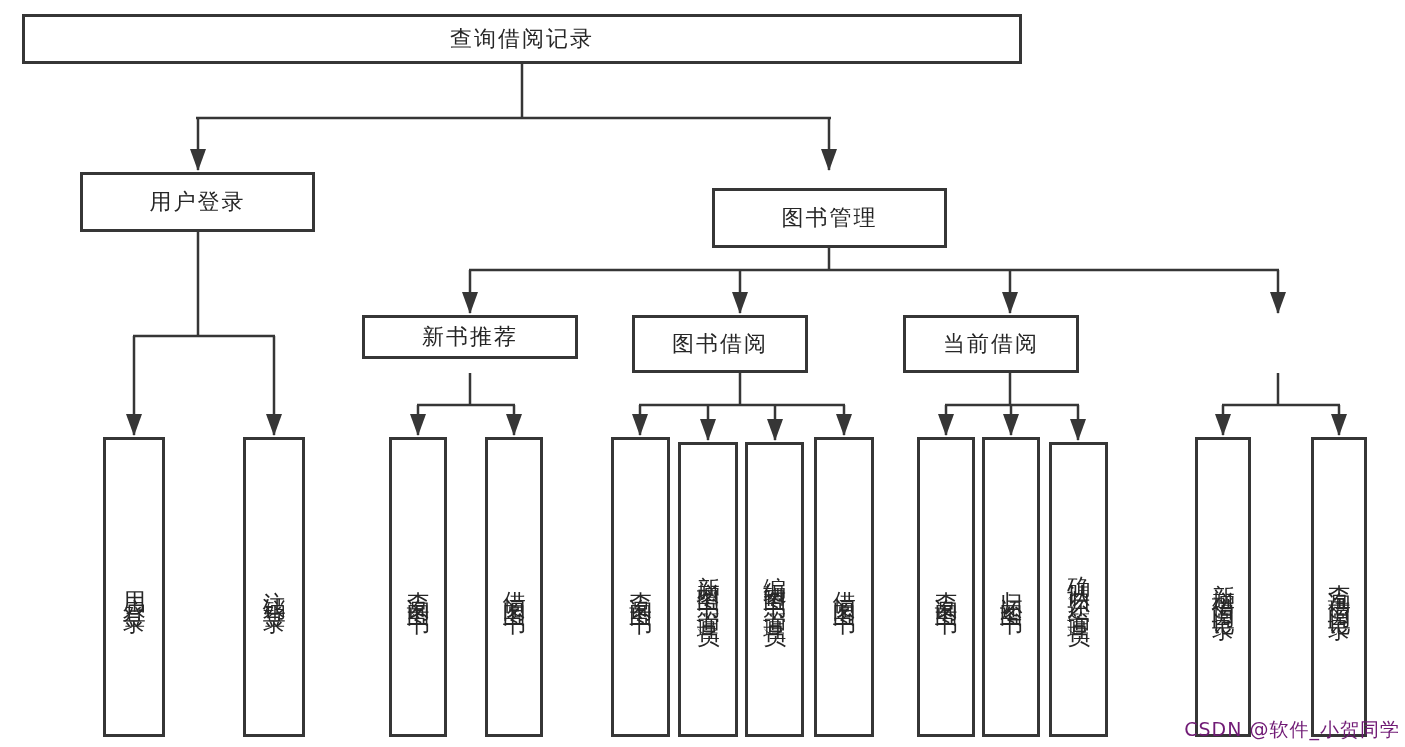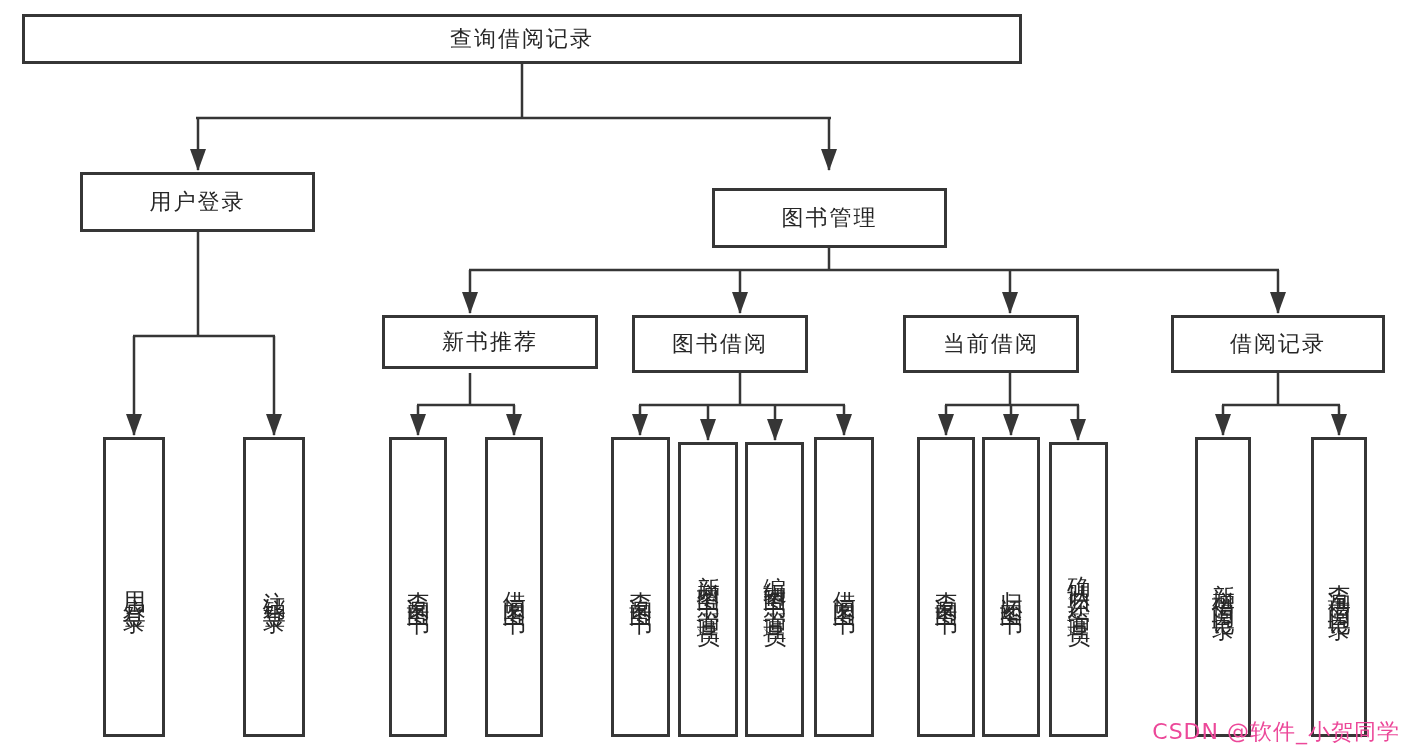--- a/index.html
+++ b/index.html
@@ -15,21 +15,21 @@
     display:flex; align-items:center; justify-content:center;
     color:#262626; font-size:22px; letter-spacing:2px;
     z-index:2; white-space:nowrap;
   }
   .vbox span {
     writing-mode:vertical-rl;
     font-size:23px; letter-spacing:7px; line-height:1.1;
   }
   .watermark {
     position:absolute; right:5px; top:717px; z-index:5;
-    font-size:22px; color:#ec4899; letter-spacing:1px;
+    font-size:19px; color:#701a75; letter-spacing:1px;
   }
 </style>
 </head>
 <body>
 
 <div class="canvas">
 
   <svg class="connectors" viewBox="0 0 1405 747" xmlns="http://www.w3.org/2000/svg">
     <defs>
       <marker id="arr" viewBox="0 0 22 16" markerWidth="22" markerHeight="16" refX="21" refY="8" orient="auto" markerUnits="userSpaceOnUse">
@@ -84,31 +84,28 @@
     <span>查询借阅记录</span>
   </div>
 
   <div class="box" style="left:80px;top:172px;width:235px;height:60px;">
     <span>用户登录</span>
   </div>
   <div class="box" style="left:712px;top:172px;width:235px;height:60px;margin-top:16px;">
     <span>图书管理</span>
   </div>
 
-  <div class="box" style="left:382px;top:315px;width:216px;height:54px;">
+  <div class="box" style="left:362px;top:315px;width:216px;height:44px;">
     <span>新书推荐</span>
   </div>
   <div class="box" style="left:632px;top:315px;width:176px;height:58px;">
     <span>图书借阅</span>
   </div>
   <div class="box" style="left:903px;top:315px;width:176px;height:58px;">
     <span>当前借阅</span>
-  </div>
-  <div class="box" style="left:1171px;top:315px;width:214px;height:58px;">
-    <span>借阅记录</span>
   </div>
 
   <div class="box vbox" style="left:103px;top:437px;width:62px;height:300px;">
     <span>用户登录</span>
   </div>
   <div class="box vbox" style="left:243px;top:437px;width:62px;height:300px;">
     <span>注销登录</span>
   </div>
 
   <div class="box vbox" style="left:389px;top:437px;width:58px;height:300px;">

